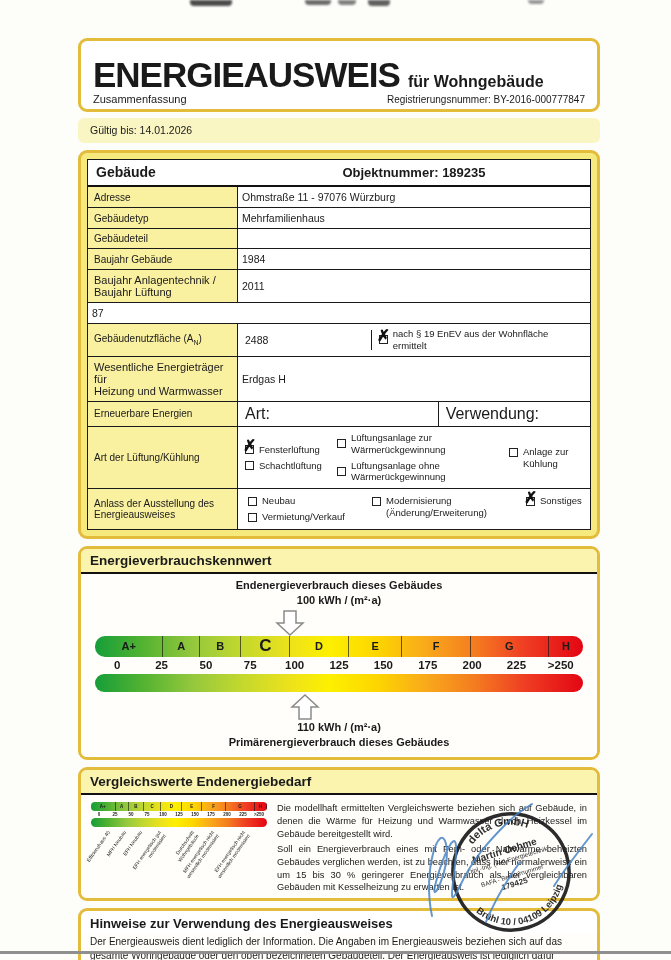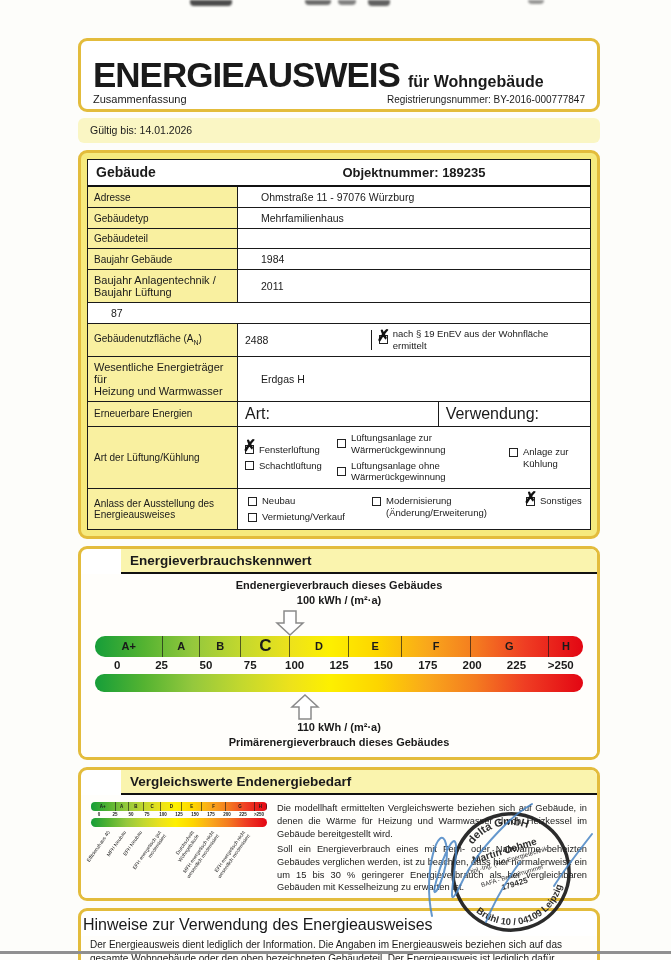--- a/index.html
+++ b/index.html
@@ -28,40 +28,40 @@
   
   .building-box { background:#f6ea7e; padding:6px; margin-bottom:7px; }
   .btable { background:#fff; border:1.5px solid #1a1a1a; }
   .trow { display:grid; grid-template-columns:150px 1fr; border-bottom:1.5px solid #1a1a1a; }
   .trow:last-child { border-bottom:none; }
   .thead { grid-template-columns:150px 1fr; background:#fff; border-bottom:2px solid #111; }
   .thead .hcell1 { font-size:14px; font-weight:bold; padding:4px 8px; }
   .thead .hcell2 { font-size:13px; font-weight:bold; padding:5px 8px; text-align:center; }
   .lcell { background:#f9f0a0; border-right:1.5px solid #1a1a1a; padding:4px 6px; font-size:10px; display:flex; flex-direction:column; justify-content:center; }
   .lcell.small { font-size:11px; }
-  .vcell { padding:4px 23px; font-size:10.5px; display:flex; align-items:center; }
+  .vcell { padding:4px 4px; font-size:10.5px; display:flex; align-items:center; }
   .vsplit { display:grid; grid-template-columns:38% 62%; padding:0; }
   .vsplit > div { padding:4px 7px; display:flex; align-items:center; }
   .vsplit > div:first-child { border-right:1.5px solid #1a1a1a; }
   .vsplit2 { display:grid; grid-template-columns:57% 43%; padding:0; }
   .vsplit2 > div { padding:3px 7px; font-size:16px; }
   .vsplit2 > div:first-child { border-right:1.5px solid #1a1a1a; }
   sub.an { font-size:7px; }
 
   .cb { width:9px; height:9px; border:1.3px solid #222; display:inline-block; position:relative; flex:none; background:#fff; }
   .cb .mark { position:absolute; left:-3px; top:-8px; font-size:16px; font-weight:bold; color:#111; line-height:1; }
   .opt { display:flex; gap:5px; align-items:center; font-size:9.5px; line-height:1.25; }
   .optcol { display:flex; flex-direction:column; gap:4px; justify-content:center; }
   .vent-cell { display:grid; grid-template-columns:88px 1fr 74px; gap:4px; padding:5px 7px; align-items:center; }
   .occ-cell { display:grid; grid-template-columns:120px 150px 1fr; gap:4px; padding:6px 10px; align-items:start; }
   .subopt { font-size:9.5px; margin-left:14px; line-height:1.2; }
 
   
   .sect { margin-bottom:7px; }
-  .strip { background:#faf4ae; border-bottom:2px solid #111; font-weight:bold; font-size:13.5px; padding:4px 9px;margin-left:40px; }
+  .strip { background:#faf4ae; border-bottom:2px solid #111; font-weight:bold; font-size:13.5px; padding:4px 9px; }
 
   
   .scale-body { padding:4px 14px 8px; background:#fffefb; }
   .ctr { text-align:center; font-weight:bold; font-size:11px; line-height:1.35; }
   .scale-wrap { position:relative; margin-top:2px; }
   .arrow-row { position:relative; height:26px; }
   .egrad { background:linear-gradient(90deg,#169e39 0%,#54b331 10%,#94c83d 20%,#c3d82e 30%,#ede21b 40%,#fdf000 48%,#fdd500 58%,#f9a81b 68%,#f47b20 78%,#ef3e23 88%,#e30613 100%); }
   .band { display:flex; height:21px; border-radius:10px; overflow:hidden; }
   .seg { display:flex; align-items:center; justify-content:center; font-weight:bold; font-size:11px; border-right:1.2px solid rgba(20,20,20,.65); }
   .seg:last-child { border-right:none; }
@@ -79,21 +79,21 @@
   .mini .ticks { font-size:4.5px; padding:1px 0; }
   .mini .bar2 { height:9px; border-radius:5px; }
   .bm-area { position:relative; height:62px; }
   .bm { position:absolute; top:3px; width:0; }
   .bm span { position:absolute; right:0; top:0; display:inline-block; width:54px; font-size:5px; line-height:1.15; transform:rotate(-55deg); transform-origin:100% 0; text-align:right; color:#222; }
   .comp-text { font-size:9.3px; line-height:1.38; text-align:justify; }
   .comp-text p + p { margin-top:2px; }
 
   
   .notes-body { padding:2px 9px 8px; background:#fffefb; }
-  .notes-title { font-weight:normal; font-size:16px; padding:5px 2px 2px; }
+  .notes-title { font-weight:bold; font-size:13px; padding:5px 9px 2px; }
   .notes-text { font-size:10px; line-height:1.42; }
 
   .stamp { position:absolute; left:445px; top:806px; transform:rotate(-17deg); z-index:5; opacity:.92; }
   .signature { position:absolute; left:402px; top:790px; z-index:6; }
 </style>
 </head>
 <body>
 
 <div class="page">
 

